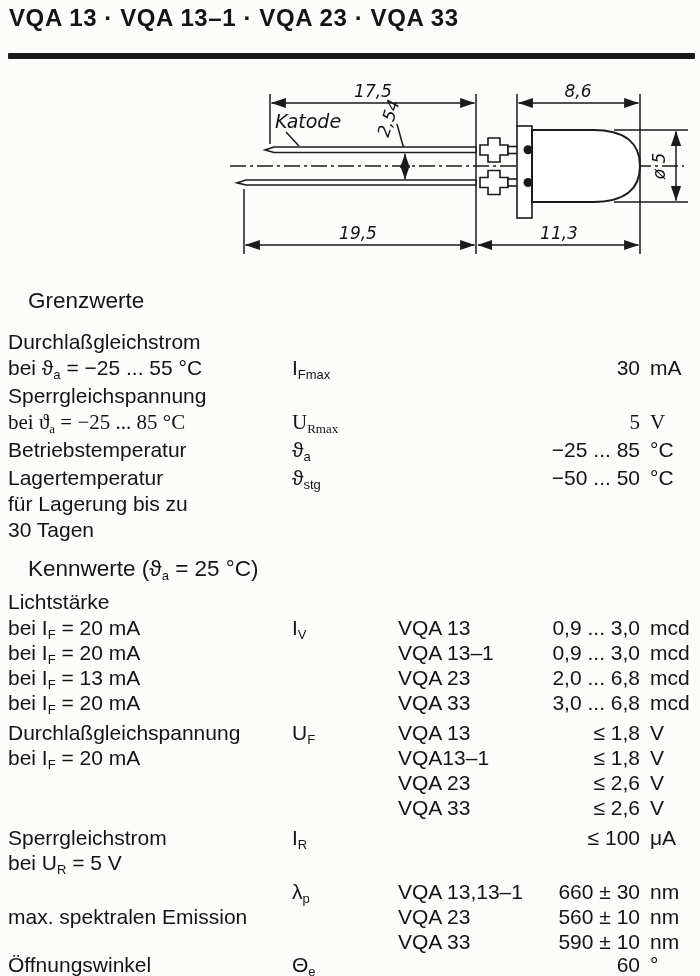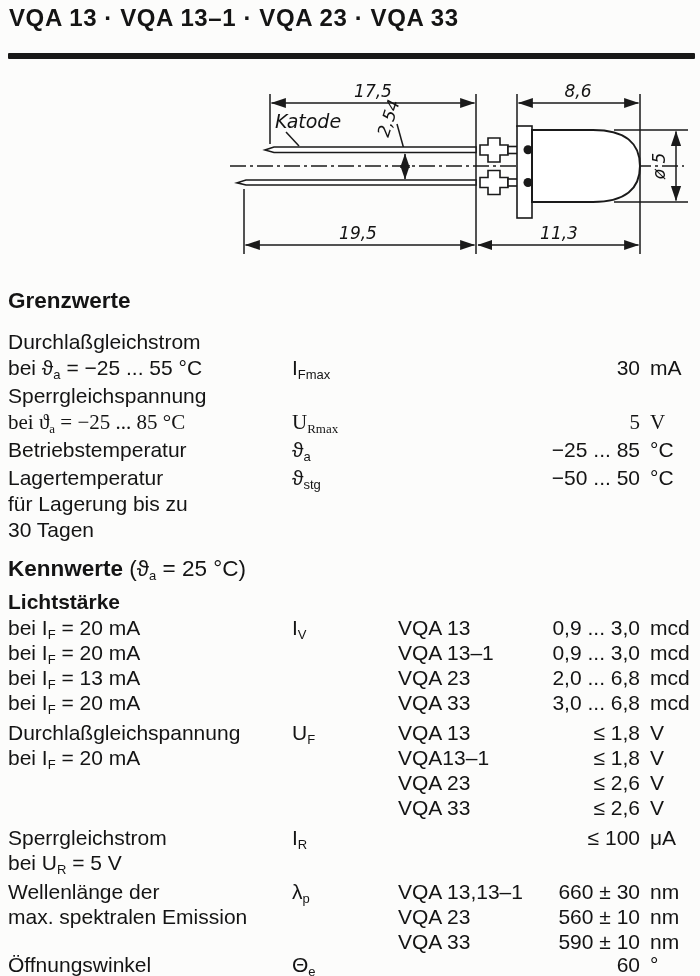--- a/index.html
+++ b/index.html
@@ -20,21 +20,21 @@
   .line{
     position:absolute;left:8px;width:684px;height:26px;
     font-size:21px;white-space:nowrap;
   }
   .line.heading{font-size:22.5px;}
   .lab{position:absolute;left:0;}
   .sym{position:absolute;left:284px;}
   .variant{position:absolute;left:390px;}
   .num{position:absolute;left:368px;width:264px;text-align:right;}
   .unit{position:absolute;left:642px;}
-  .b{font-weight:700;}
+  .b{font-weight:400;margin-left:20px;}
   .sub{font-size:13px;vertical-align:-4px;letter-spacing:0;}
 </style>
 </head>
 <body>
 
 <h1 class="page-title">VQA 13 · VQA 13–1 · VQA 23 · VQA 33</h1>
 <div class="title-rule"></div>
 
 <svg id="drawing" width="472" height="183" viewBox="0 0 472 183">
   <defs>
@@ -125,21 +125,21 @@
     </div>
     <div class="line" style="top: 492px;">
       <span class="lab"><span>für Lagerung bis zu</span></span>
     </div>
     <div class="line" style="top: 518px;">
       <span class="lab"><span>30 Tagen</span></span>
     </div>
     <div class="line heading" style="top: 556px;">
       <span class="lab"><span class="b">Kennwerte</span><span> (ϑ</span><span class="sub">a</span><span> = 25 °C)</span></span>
     </div>
-    <div class="line" style="top: 590px; font-weight: bold;">
+    <div class="line" style="top: 590px;">
       <span class="lab"><span>Lichtstärke</span></span>
     </div>
     <div class="line" style="top: 616px;">
       <span class="lab"><span>bei I</span><span class="sub">F</span><span> = 20 mA</span></span>
       <span class="sym"><span>I</span><span class="sub">V</span></span>
       <span class="variant">VQA 13</span>
       <span class="num">0,9 ... 3,0</span>
       <span class="unit">mcd</span>
     </div>
     <div class="line" style="top: 641px;">
@@ -186,21 +186,20 @@
     <div class="line" style="top: 826px;">
       <span class="lab"><span>Sperrgleichstrom</span></span>
       <span class="sym"><span>I</span><span class="sub">R</span></span>
       <span class="num">≤ 100</span>
       <span class="unit">μA</span>
     </div>
     <div class="line" style="top: 851px;">
       <span class="lab"><span>bei U</span><span class="sub">R</span><span> = 5 V</span></span>
     </div>
     <div class="line" style="top: 880px;">
-      <span class="lab"><span>Wellenlänge der</span></span>
       <span class="sym"><span>λ</span><span class="sub">p</span></span>
       <span class="variant">VQA 13,13–1</span>
       <span class="num">660 ± 30</span>
       <span class="unit">nm</span>
     </div>
     <div class="line" style="top: 905px;">
       <span class="lab"><span>max. spektralen Emission</span></span>
       <span class="variant">VQA 23</span>
       <span class="num">560 ± 10</span>
       <span class="unit">nm</span>

